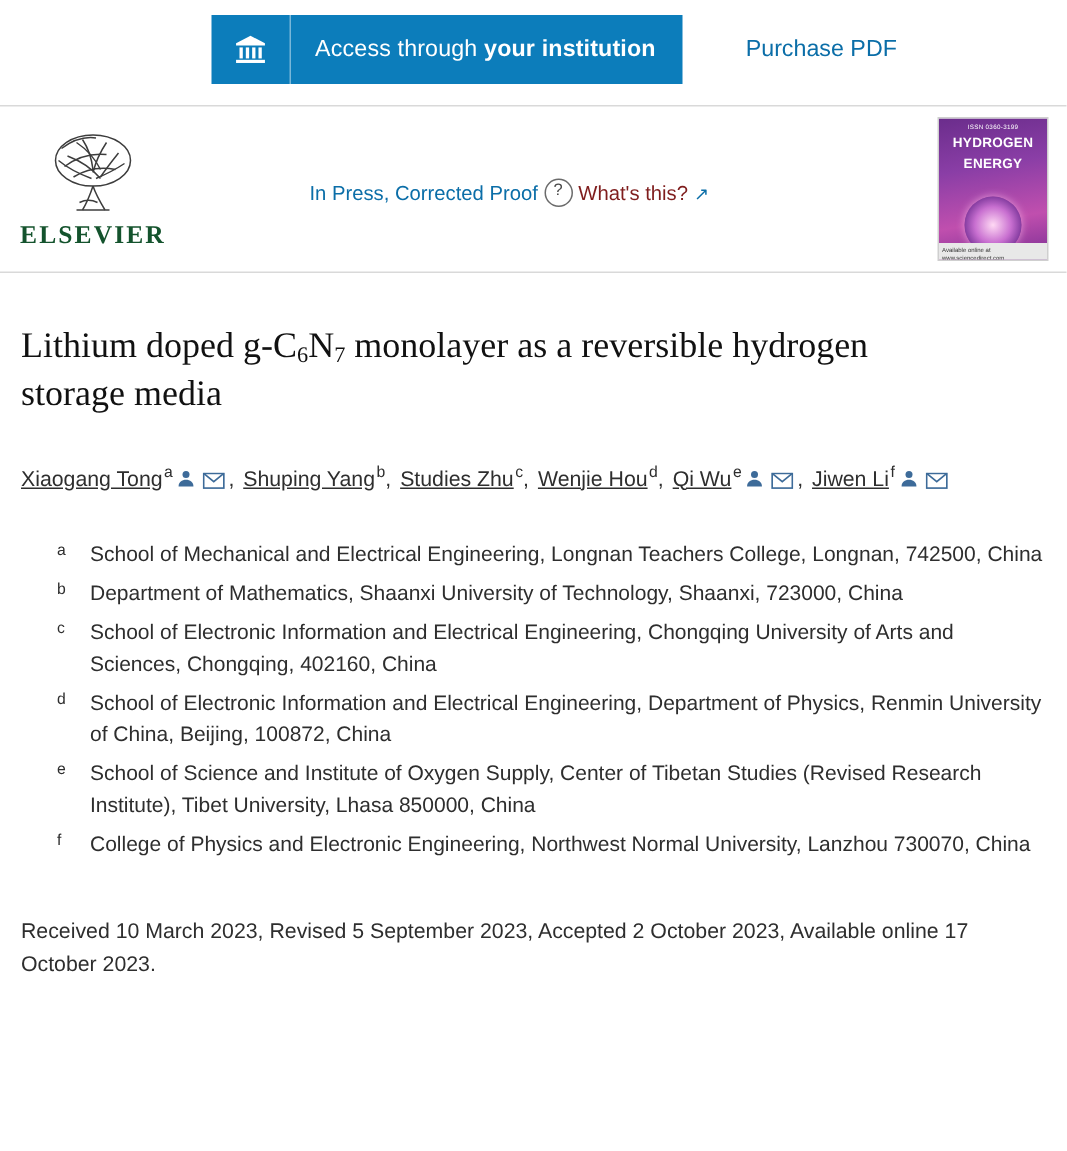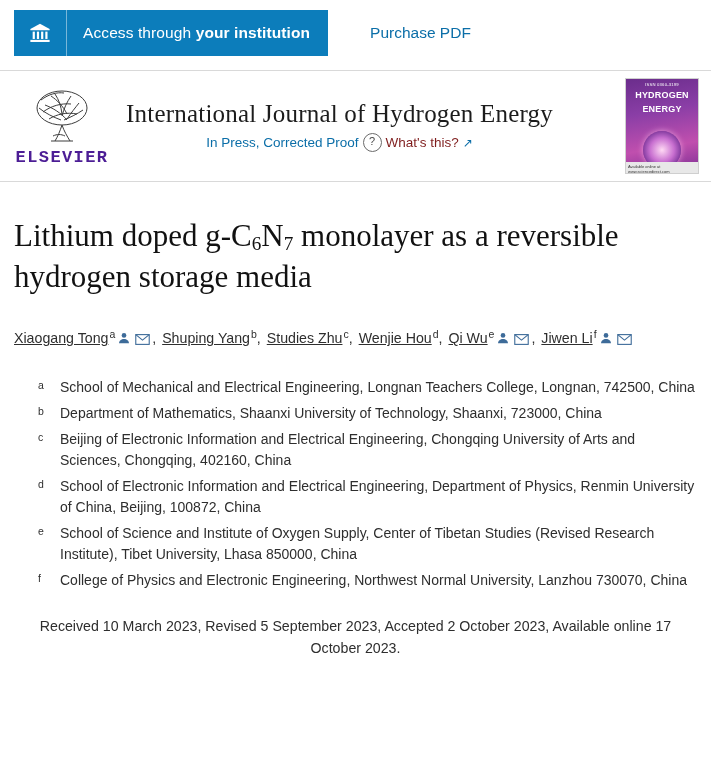--- a/index.html
+++ b/index.html
@@ -17,22 +17,23 @@
   .page {
     position: relative;
     width: 711px;
     height: 767px;
   }
 
   
   .access-bar {
     display: flex;
     align-items: center;
-    padding: 10px 0 10px 14px;
+    padding: 10px 0 10px 28px;
     gap: 0;
+    justify-content: center;
   }
   .access-btn {
     display: flex;
     align-items: center;
     background: #0c7dbb;
     color: #ffffff;
     border: none;
     height: 46px;
     padding: 0 18px 0 0;
     cursor: pointer;
@@ -71,22 +72,22 @@
     margin-top: 4px;
   }
   .elsevier-logo {
     width: 104px;
     margin-left: 10px;
     text-align: center;
     flex: none;
   }
   .elsevier-tree svg { display: block; margin: 0 auto; }
   .elsevier-word {
-    font-family: Liberation Mono, monospace;
-    color: #4c1d95;
+    font-family: Liberation Serif, serif;
+    color: #14532d;
     font-size: 17px;
     letter-spacing: 1.4px;
     font-weight: 700;
     margin-top: 4px;
   }
   .journal-center {
     flex: 1;
     text-align: center;
     padding-right: 60px;
   }
@@ -176,21 +177,21 @@
     padding: 2px 2px 0;
     box-sizing: border-box;
   }
 
   
   .article {
     padding: 0 14px;
   }
   h1.title {
     font-family: "Liberation Serif", serif;
-    font-size: 31px;
+    font-size: 24px;
     font-weight: 400;
     color: #111111;
     line-height: 1.3;
     margin: 34px 0 26px 0;
     max-width: 640px;
   }
   h1.title sub { font-size: 0.62em; vertical-align: -0.22em; }
 
   .authors {
     font-size: 14.2px;
@@ -230,26 +231,25 @@
   .aff-key {
     width: 22px;
     flex: none;
     font-size: 10.5px;
     padding-top: 1px;
     text-align: left;
   }
   .aff-text { max-width: 640px; }
 
   .history {
-    margin-top: 24px;
+    margin-top: 37px;
     font-size: 14.2px;
     line-height: 1.55;
     color: #2e2e2e;
     max-width: 690px;
-    text-align: center;
   }
 </style>
 </head>
 <body>
 
 <div class="page">
 
   <div class="access-bar">
     <button class="access-btn">
       <span class="inst-icon">
@@ -287,21 +287,20 @@
             <path d="M8 22 C14 27 22 31 30 34"></path>
             <path d="M22 50 C26 48 30 48 34 50"></path>
             <path d="M20 55 L42 55"></path>
           </g>
         </svg>
       </div>
       <div class="elsevier-word">ELSEVIER</div>
     </div>
 
     <div class="journal-center">
-      <div class="journal-title">International Journal of Hydrogen Energy</div>
       <div class="journal-status">
         <span class="status-text">In Press, Corrected Proof</span>
         <span class="q-icon">?</span>
         <a class="whats-this" href="#">What's this?</a>
         <span class="ext-arrow">↗</span>
       </div>
     </div>
 
     <div class="cover">
       <div class="cov-top">ISSN 0360-3199</div>
@@ -352,21 +351,21 @@
       <div class="aff-row">
         <span class="aff-key">a</span>
         <span class="aff-text">School of Mechanical and Electrical Engineering, Longnan Teachers College, Longnan, 742500, China</span>
       </div>
       <div class="aff-row">
         <span class="aff-key">b</span>
         <span class="aff-text">Department of Mathematics, Shaanxi University of Technology, Shaanxi, 723000, China</span>
       </div>
       <div class="aff-row">
         <span class="aff-key">c</span>
-        <span class="aff-text">Beijing of Electronic Information and Electrical Engineering, Chongqing University of Arts and Sciences, Chongqing, 402160, China</span>
+        <span class="aff-text">School of Electronic Information and Electrical Engineering, Chongqing University of Arts and Sciences, Chongqing, 402160, China</span>
       </div>
       <div class="aff-row">
         <span class="aff-key">d</span>
         <span class="aff-text">School of Electronic Information and Electrical Engineering, Department of Physics, Renmin University of China, Beijing, 100872, China</span>
       </div>
       <div class="aff-row">
         <span class="aff-key">e</span>
         <span class="aff-text">School of Science and Institute of Oxygen Supply, Center of Tibetan Studies (Revised Research Institute), Tibet University, Lhasa 850000, China</span>
       </div>
       <div class="aff-row">

